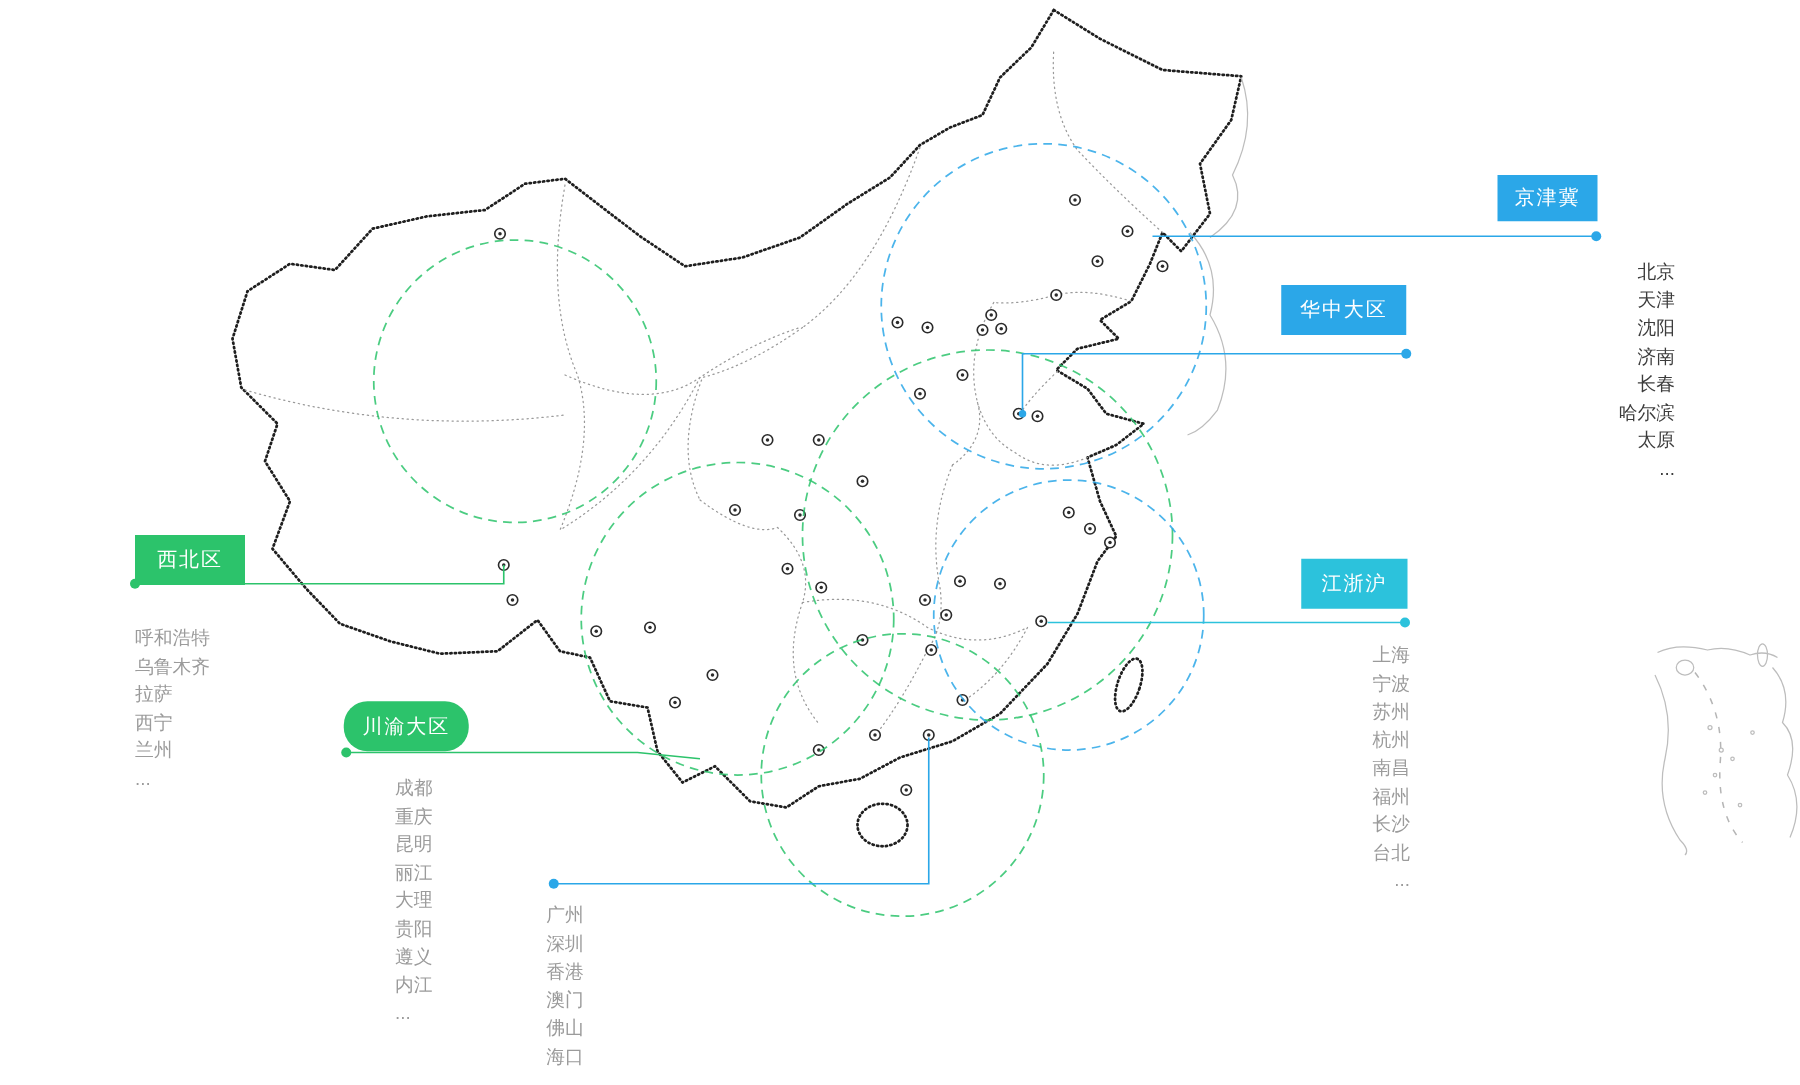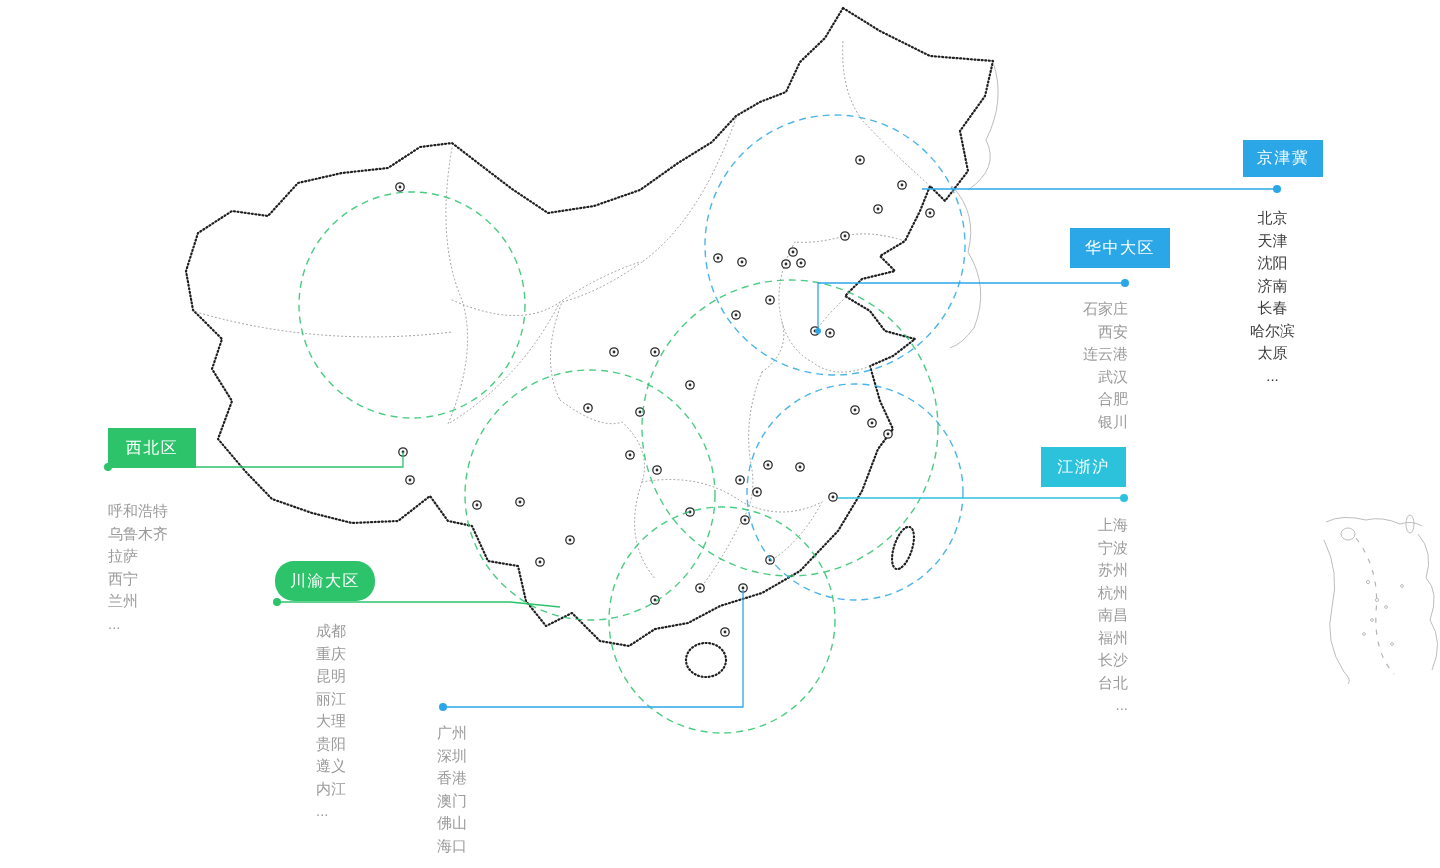--- a/index.html
+++ b/index.html
@@ -8,28 +8,28 @@
     position:relative; width:1440px; height:868px; overflow:hidden;
     background:#ffffff; font-family:"Liberation Sans","DejaVu Sans",sans-serif;
   }
   .stage > svg { position:absolute; left:0; top:0; }
 
   
   .tag {
     position:absolute; color:#fff; display:flex; align-items:center; justify-content:center;
     font-size:16px; letter-spacing:1.5px; white-space:nowrap;
   }
-  .tag-blue  { background:var(--blue);margin-left:45px; }
+  .tag-blue  { background:var(--blue); }
   .tag-green { background:var(--green);margin-top:12px; }
   .tag-cyan  { background:var(--cyan); }
 
   
   .cities { position:absolute; font-size:15px; line-height:22.5px; color:var(--dim_text); }
   .cities.dark   { color:var(--dark_text); }
-  .cities.center { text-align:center; }
+  .cities.center { text-align:right; }
   .cities.right  { text-align:right; }
   .cities.left   { text-align:left; }
 
   
   .outline {
     fill:none; stroke:var(--map_outline); stroke-width:2.2;
     stroke-dasharray:1 2.6; stroke-linecap:round; stroke-linejoin:round;
   }
   .prov  { fill:none; stroke:#9a9a9a; stroke-width:1; stroke-dasharray:1 3; stroke-linecap:round; }
   .faint { fill:none; stroke:#bdbdbd; stroke-width:1; }
@@ -202,28 +202,20 @@
       <div class="city">北京</div>
       <div class="city">天津</div>
       <div class="city">沈阳</div>
       <div class="city">济南</div>
       <div class="city">长春</div>
       <div class="city">哈尔滨</div>
       <div class="city">太原</div>
       <div class="city">...</div>
     </div>
 
-  <div class="cities right" style="left:1008px; top:298px; width:120px;">
-      <div class="city">石家庄</div>
-      <div class="city">西安</div>
-      <div class="city">连云港</div>
-      <div class="city">武汉</div>
-      <div class="city">合肥</div>
-      <div class="city">银川</div>
-    </div>
 
   <div class="cities left" style="left:108px; top:500px; width:130px;">
       <div class="city">呼和浩特</div>
       <div class="city">乌鲁木齐</div>
       <div class="city">拉萨</div>
       <div class="city">西宁</div>
       <div class="city">兰州</div>
       <div class="city">...</div>
     </div>
 

